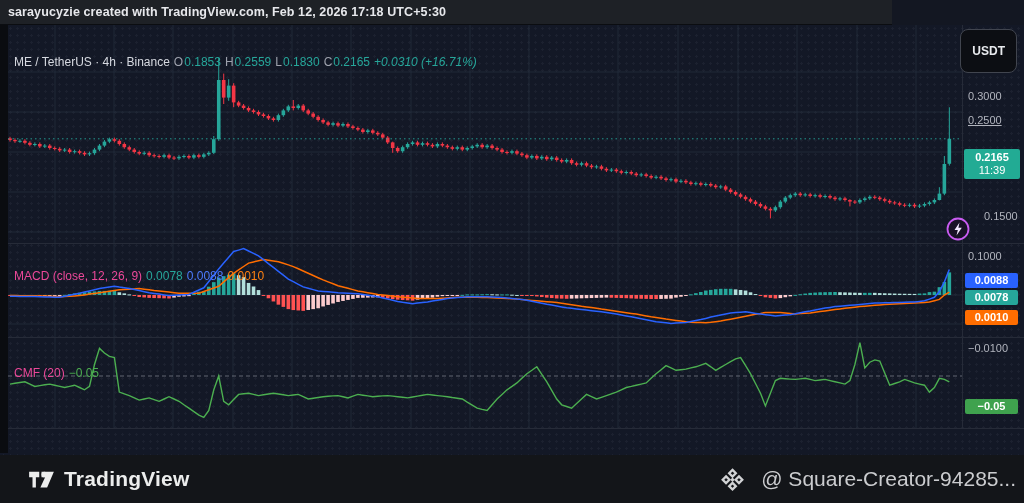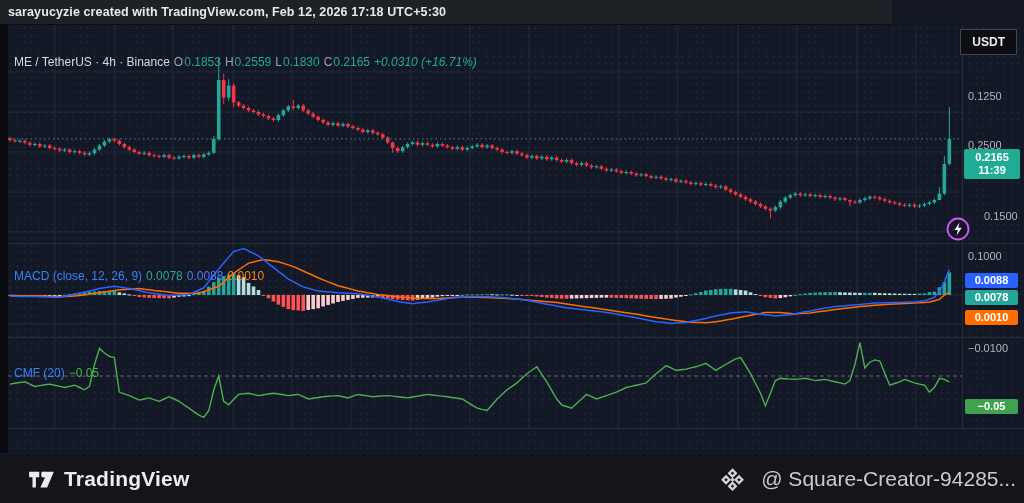--- a/index.html
+++ b/index.html
@@ -28,40 +28,40 @@
     background-size:7px 7px;pointer-events:none;
   }
   .left-strip{position:absolute;left:0;top:0;width:8px;height:428px;background:#0a0c10;}
   #chart-svg{position:absolute;left:0;top:0;}
   
   .legend-row{position:absolute;display:flex;align-items:center;gap:4px;font-size:12px;white-space:nowrap;}
   .legend-symbol{color:#d6d9e0;}
   .ohlc-item{color:#9da1ac;}
   .ohlc-item b{font-weight:400;color:#26a69a;margin-left:1px;}
   .legend-change{color:#26a69a;font-style:italic;}
-  .macd-title,.cmf-title{color:#3b82f6;}
+  .macd-title,.cmf-title{color:#ec4899;}
   .val-teal{color:#26a69a;} .val-blue{color:#4c7bff;} .val-orange{color:#ff8111;}
   .val-green{color:#4caf50;}
   
   .usdt-btn{
-    position:absolute;right:7px;top:4px;padding:5px 11px;
-    background:#0c0e13;border:1px solid #41454f;border-radius:0;
+    position:absolute;right:7px;top:4px;padding:14px 11px;
+    background:#0c0e13;border:1px solid #41454f;border-radius:8px;
     color:#e8eaee;font-size:12px;font-weight:700;cursor:pointer;
   }
   
   .ptick,.mtick{position:absolute;left:968px;color:#b2b5be;font-size:11px;}
   .ttick{position:absolute;color:#b2b5be;font-size:11px;transform:translateX(-50%);top:433px;}
   .ttick.month{color:#d6d9e0;font-weight:700;}
   
   .badge{
     position:absolute;left:965px;width:53px;border-radius:2px;color:#fff;
     font-size:11px;font-weight:700;text-align:center;
   }
   .price-badge{left:964px;width:56px;padding:2px 0;line-height:13px;}
-  .price-badge .cd{font-weight:700;font-size:11px;}
+  .price-badge .cd{font-weight:400;font-size:11px;}
   .mini-badge{height:15px;line-height:15px;}
   
   .flash-wrap{position:absolute;left:945px;top:191px;width:26px;height:26px;cursor:pointer;}
   
   .footer-bar{
     position:absolute;left:0;top:455px;width:1024px;height:48px;background:#131519;
     display:flex;align-items:center;justify-content:space-between;
   }
   .brand{display:flex;align-items:center;margin-left:28px;cursor:pointer;text-align:right;}
   .brand-text{color:#eceded;font-size:21px;font-weight:700;margin-left:9px;letter-spacing:.2px;}
@@ -724,22 +724,22 @@
     </div>
 
     <div class="legend-row" style="left:14px;top:341px;">
       <span class="cmf-title">CMF (20)</span>
       <span class="val-green">−0.05</span>
     </div>
 
     <button class="usdt-btn">USDT</button>
 
     <div id="price-axis">
-        <div class="ptick" style="top: 65px;">0.1250</div>
-        <div class="ptick" style="top: 114px; text-decoration: underline;">0.2500</div>
+        <div class="ptick" style="top: 65px;">0.3000</div>
+        <div class="ptick" style="top: 89px; text-decoration: underline;">0.2500</div>
         <div class="ptick" style="top: 185px; padding-left: 16px;">0.1500</div>
         <div class="ptick" style="top: 225px;">0.1000</div>
       </div>
     <div id="macd-axis">
         <div class="mtick" style="top: 317px;">−0.0100</div>
         <div class="badge mini-badge" style="background: rgb(41, 98, 255); top: 247.88px;">0.0088</div>
         <div class="badge mini-badge" style="background: rgb(38, 166, 154); top: 264.88px;">0.0078</div>
         <div class="badge mini-badge" style="background: rgb(255, 109, 0); top: 284.6px;">0.0010</div>
       </div>
     <div id="time-axis">

